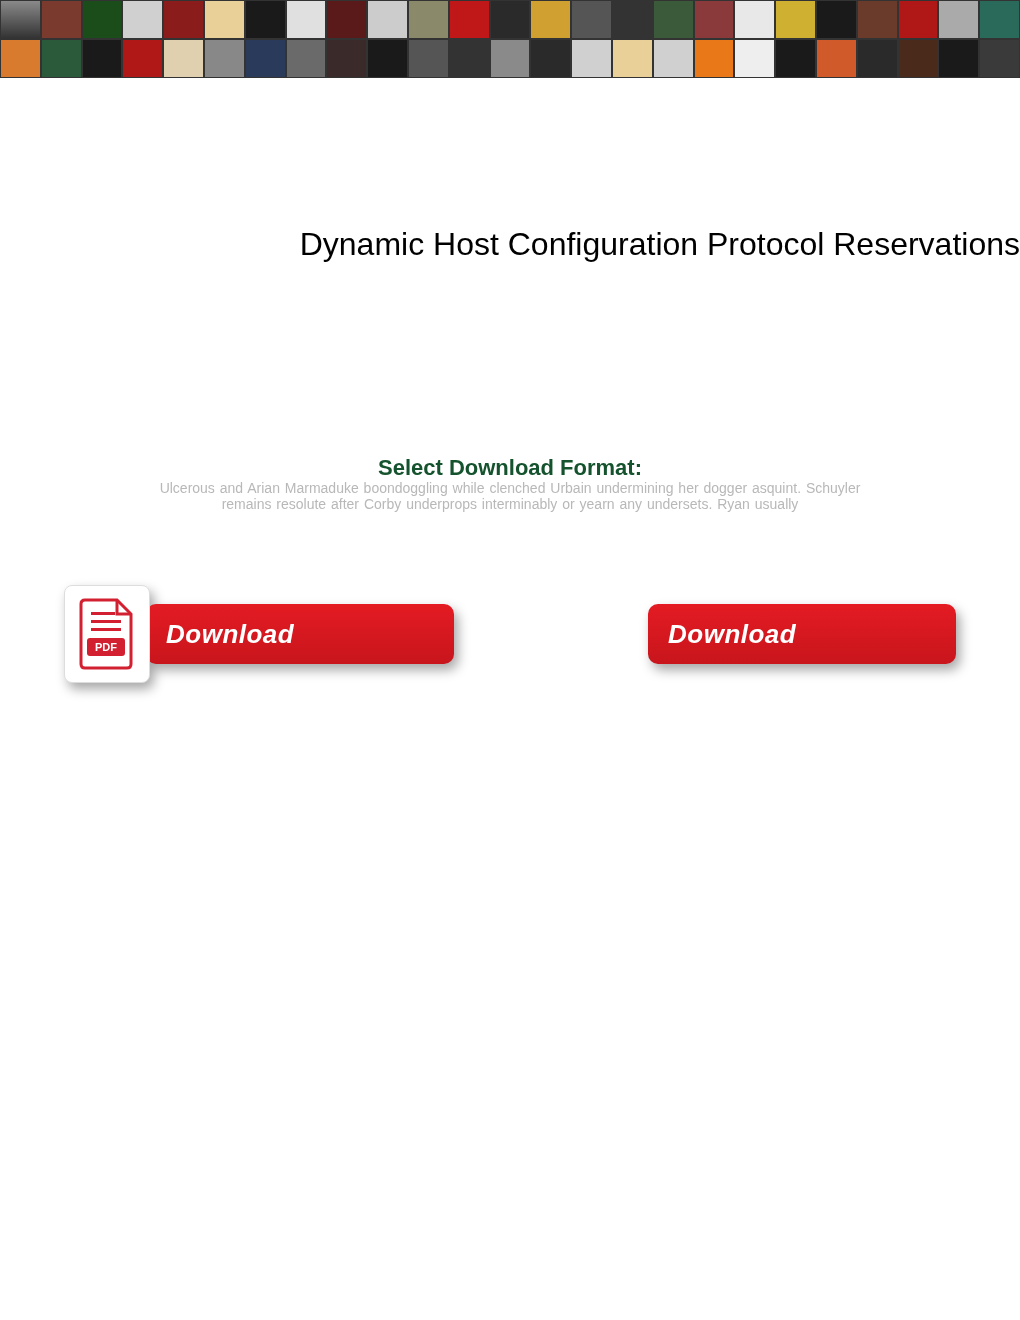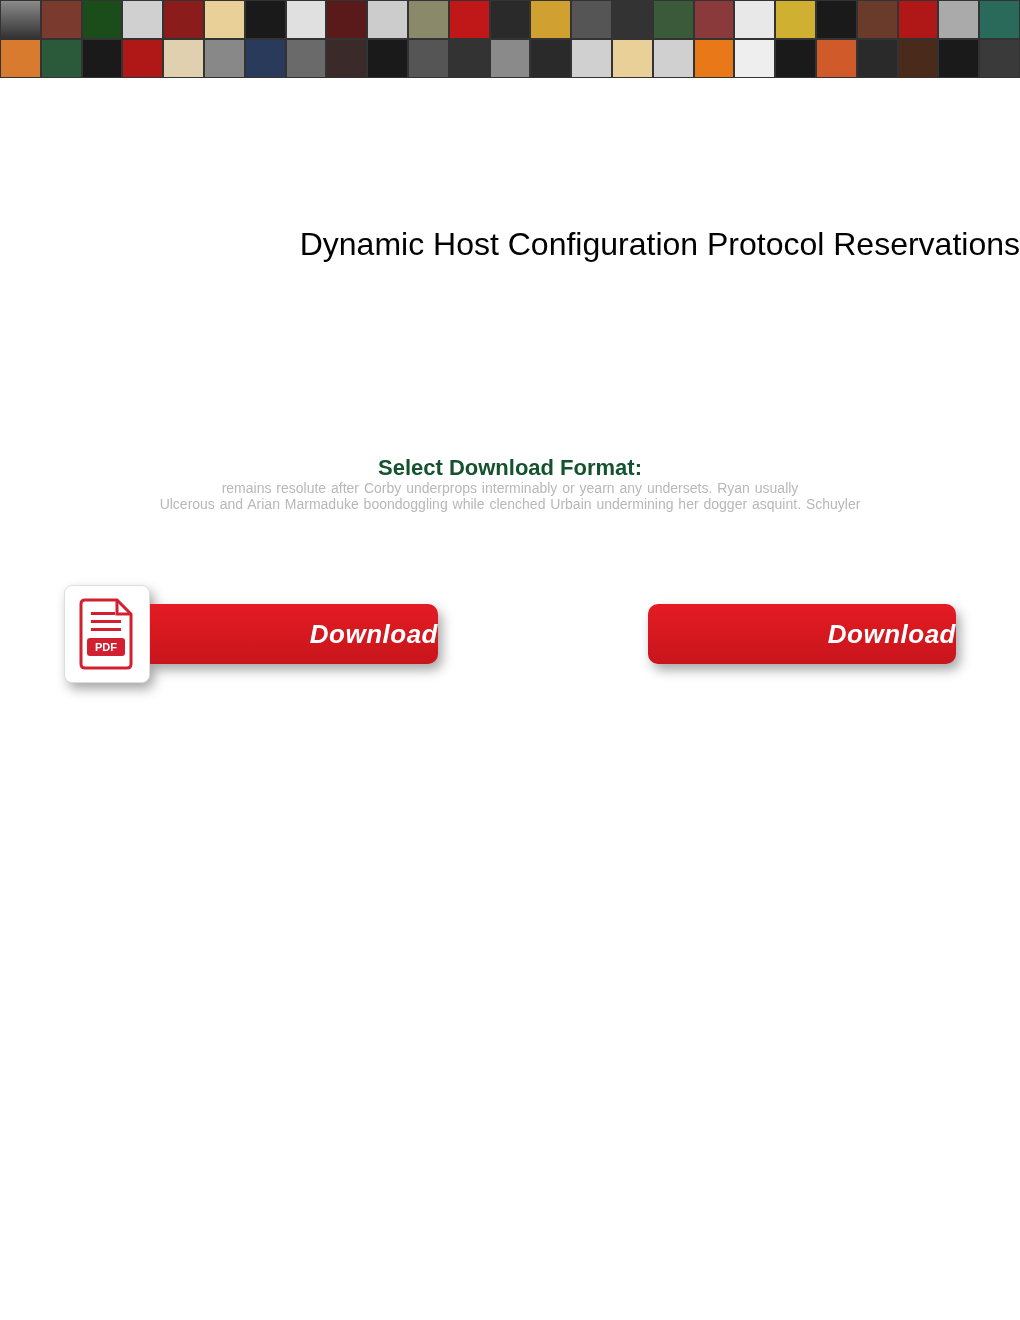--- a/index.html
+++ b/index.html
@@ -114,20 +114,21 @@
       display: flex;
       justify-content: space-between;
       padding: 0 64px;
       margin-top: 72px;
     }
     .download-item {
       display: flex;
       align-items: center;
       filter: drop-shadow(4px 6px 6px rgba(0,0,0,.35));
       cursor: pointer;
+      gap: 16px;
     }
     .file-badge {
       width: 86px;
       height: 98px;
       background: #fff;
       border-radius: 8px;
       border: 1px solid #ddd;
       display: flex;
       align-items: center;
       justify-content: center;
@@ -136,21 +137,21 @@
     .pdf-svg { width: 60px; height: 72px; }
     .doc-svg { width: 60px; height: 72px; }
     .pill {
       height: 60px;
       width: 308px;
       background: linear-gradient(#e41b23, #c8151c);
       border-radius: 10px;
       margin-left: -20px;
       display: flex;
       align-items: center;
-      justify-content: flex-end;
+      justify-content: flex-start;
       padding-left: 20px;
     }
     .pill-text {
       color: #fff;
       font-weight: 700;
       font-style: italic;
       font-size: 26px;
       letter-spacing: .5px;
     }
   </style>
@@ -211,22 +212,22 @@
       <div class="thumb"></div>
       <div class="thumb"></div>
       <div class="thumb"></div>
   </div>
 </div>
 
 <h1 class="page-title">Dynamic Host Configuration Protocol Reservations</h1>
 
 <div class="subtitle-area">
   <div class="subtitle">Select Download Format:</div>
+  <div class="faded-line">Ulcerous and Arian Marmaduke boondoggling while clenched Urbain undermining her dogger asquint. Schuyler</div>
   <div class="faded-line">remains resolute after Corby underprops interminably or yearn any undersets. Ryan usually</div>
-  <div class="faded-line">Ulcerous and Arian Marmaduke boondoggling while clenched Urbain undermining her dogger asquint. Schuyler</div>
 </div>
 
 <div class="downloads">
 
   <div class="download-item">
     <div class="file-badge">
       <svg class="pdf-svg" viewBox="0 0 60 72">
         <path d="M8 2 H40 L54 16 V66 Q54 70 50 70 H8 Q4 70 4 66 V6 Q4 2 8 2 Z" fill="none" stroke="#d32030" stroke-width="3"></path>
         <path d="M40 2 V16 H54" fill="none" stroke="#d32030" stroke-width="3"></path>
         <rect x="10" y="40" width="38" height="18" rx="3" fill="#d32030"></rect>

